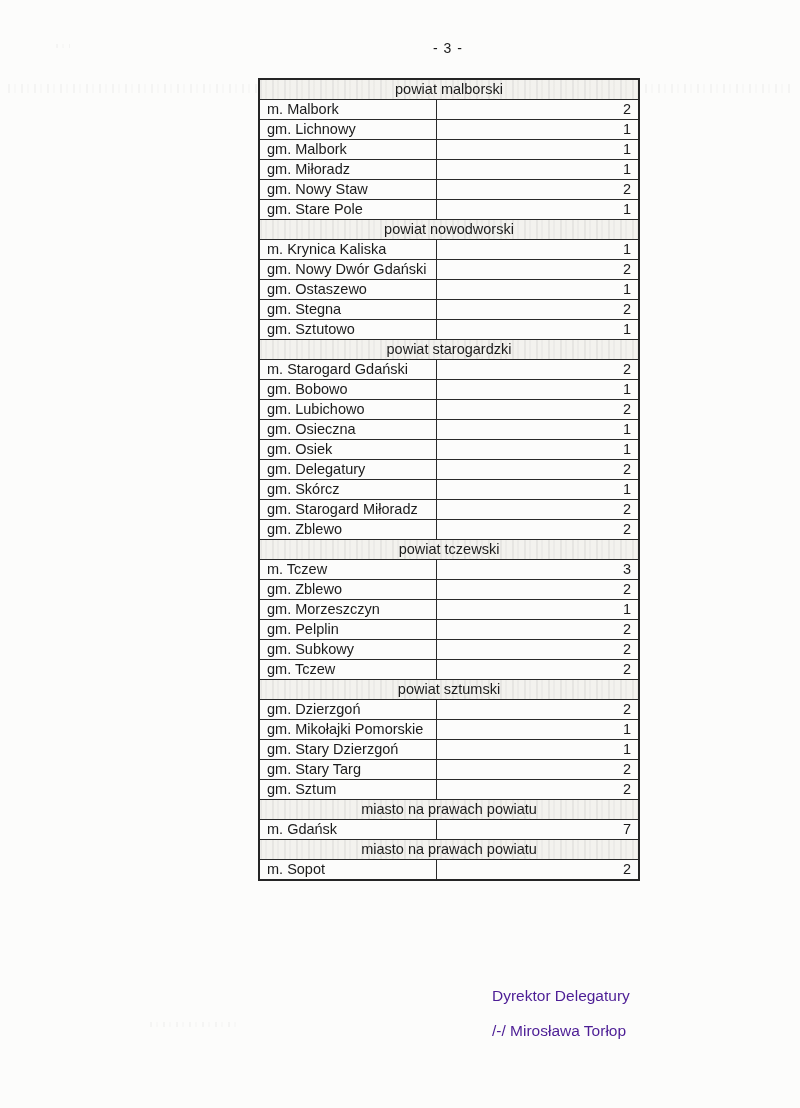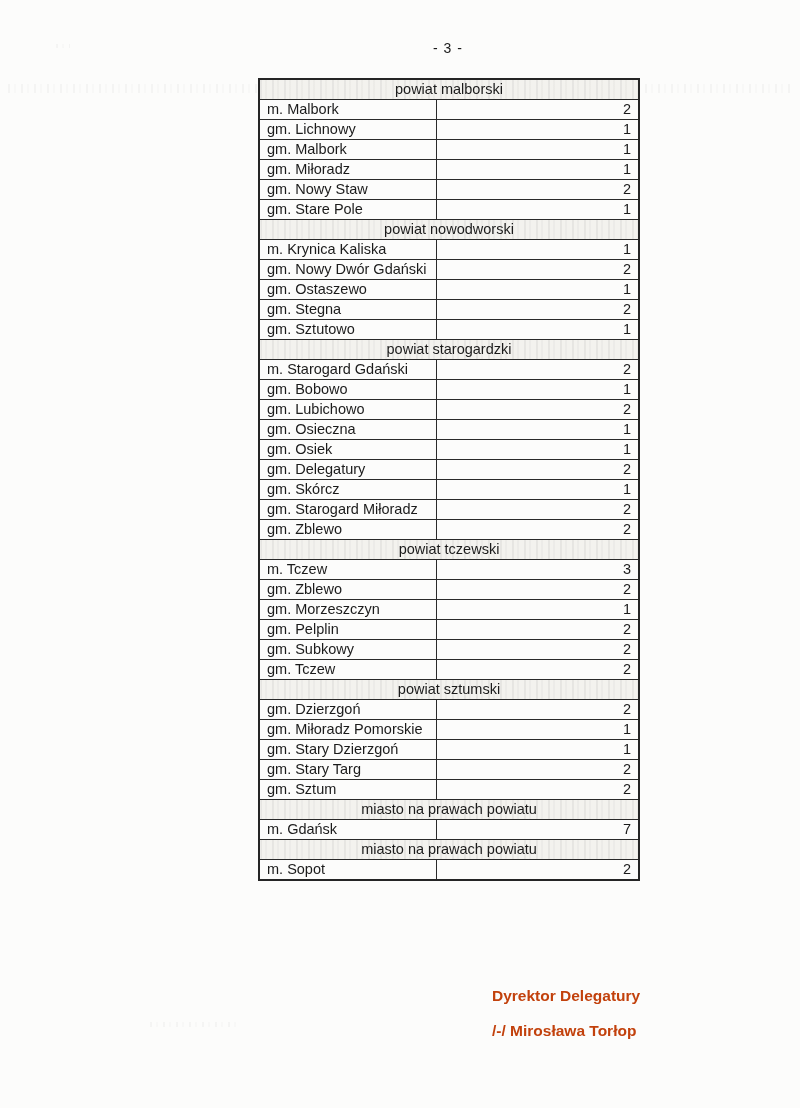--- a/index.html
+++ b/index.html
@@ -63,23 +63,23 @@
       rgba(120,120,120,0.10) 0 2px, transparent 2px 5px,
       rgba(150,150,150,0.07) 5px 7px, transparent 7px 12px);
   }
   td.name-cell { width: 177px; }
   td.value-cell { text-align: right; padding-right: 14px; }
 
   .signature {
     position: absolute;
     left: 492px;
     top: 987px;
-    font-weight: bold;
+    font-weight: normal;
     font-size: 15.5px;
-    color: #c2410c;
+    color: #4c1d95;
   }
   .signature .sig-line { margin: 0 0 17px 0; }
 </style>
 </head>
 <body>
 
 <div class="scan-noise noise-band-top"></div>
 <div class="scan-noise noise-dot-a"></div>
 <div class="scan-noise noise-dot-c"></div>
 
@@ -208,21 +208,21 @@
         <td class="value-cell">2</td>
       </tr>
       <tr>
         <td colspan="2" class="section-header">powiat sztumski</td>
       </tr>
       <tr>
         <td class="name-cell">gm. Dzierzgoń</td>
         <td class="value-cell">2</td>
       </tr>
       <tr>
-        <td class="name-cell">gm. Miłoradz Pomorskie</td>
+        <td class="name-cell">gm. Mikołajki Pomorskie</td>
         <td class="value-cell">1</td>
       </tr>
       <tr>
         <td class="name-cell">gm. Stary Dzierzgoń</td>
         <td class="value-cell">1</td>
       </tr>
       <tr>
         <td class="name-cell">gm. Stary Targ</td>
         <td class="value-cell">2</td>
       </tr>

